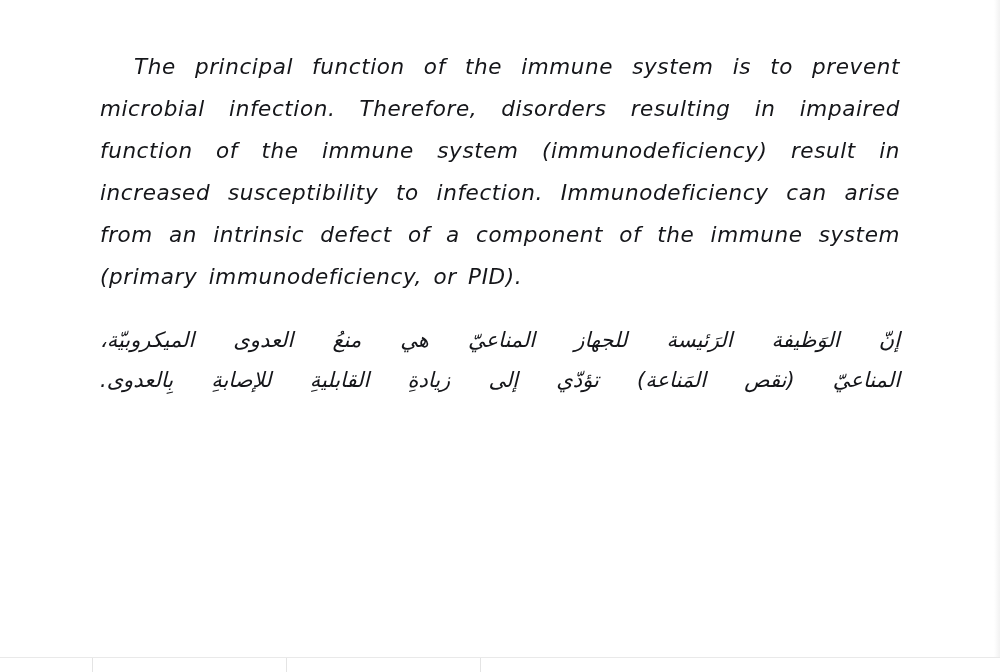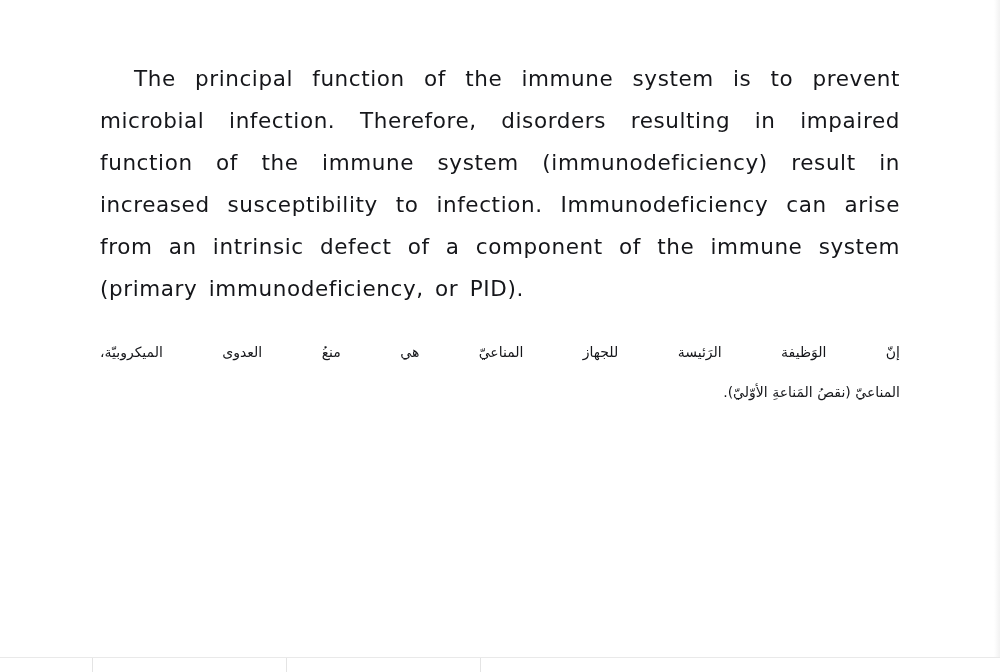--- a/index.html
+++ b/index.html
@@ -43,40 +43,41 @@
   }
   .bottom-seg {
     position: absolute;
     bottom: 0;
     height: 14px;
     border-left: 1px solid #e4e4e4;
   }
   .content {
     position: absolute;
     left: 100px;
-    top: 58px;
+    top: 46px;
     width: 800px;
+    font-style: italic;
   }
   .para-en {
     color: #15161a;
     font-family: "DejaVu Sans", sans-serif;
     font-size: 21.5px;
     line-height: 42px;
     letter-spacing: 0.6px;
     text-align: justify;
     text-justify: inter-word;
     margin: 0 0 22px 0;
     text-indent: 34px;
     word-spacing: 4px;
   }
   .para-ar {
     direction: rtl;
     color: #15161a;
     font-family: "DejaVu Sans", sans-serif;
-    font-size: 14px;
+    font-size: 21px;
     line-height: 40px;
     text-align: justify;
     margin: 0;
   }
   .para-ar .line {
     display: block;
     text-align: justify;
     text-align-last: justify;
     white-space: nowrap;
   }
@@ -88,21 +89,21 @@
 <body>
 
 <div class="page">
 
   <div class="content">
 
     <p class="para-en">The principal function of the immune system is to prevent microbial infection. Therefore, disorders resulting in impaired function of the immune system (immunodeficiency) result in increased susceptibility to infection. Immunodeficiency can arise from an intrinsic defect of a component of the immune system (primary immunodeficiency, or PID).</p>
 
     <div class="para-ar">
       <span class="line">إنّ الوَظيفة الرَئيسة للجهاز المناعيّ هي منعُ العدوى الميكروبيّة،</span>
-      <span class="line last">المناعيّ (نقصُ المَناعةِ الأوّليّ).</span>
+      <span class="line">المناعيّ (نقص المَناعة) تؤدّي إلى زيادةِ القابليةِ للإصابةِ بِالعدوى.</span>
     </div>
 
   </div>
 
   <div class="page-edge-right"></div>
   <div class="page-edge-bottom">
     <div class="bottom-seg" style="left:92px;"></div>
     <div class="bottom-seg" style="left:286px;"></div>
     <div class="bottom-seg" style="left:480px;"></div>
   </div>

